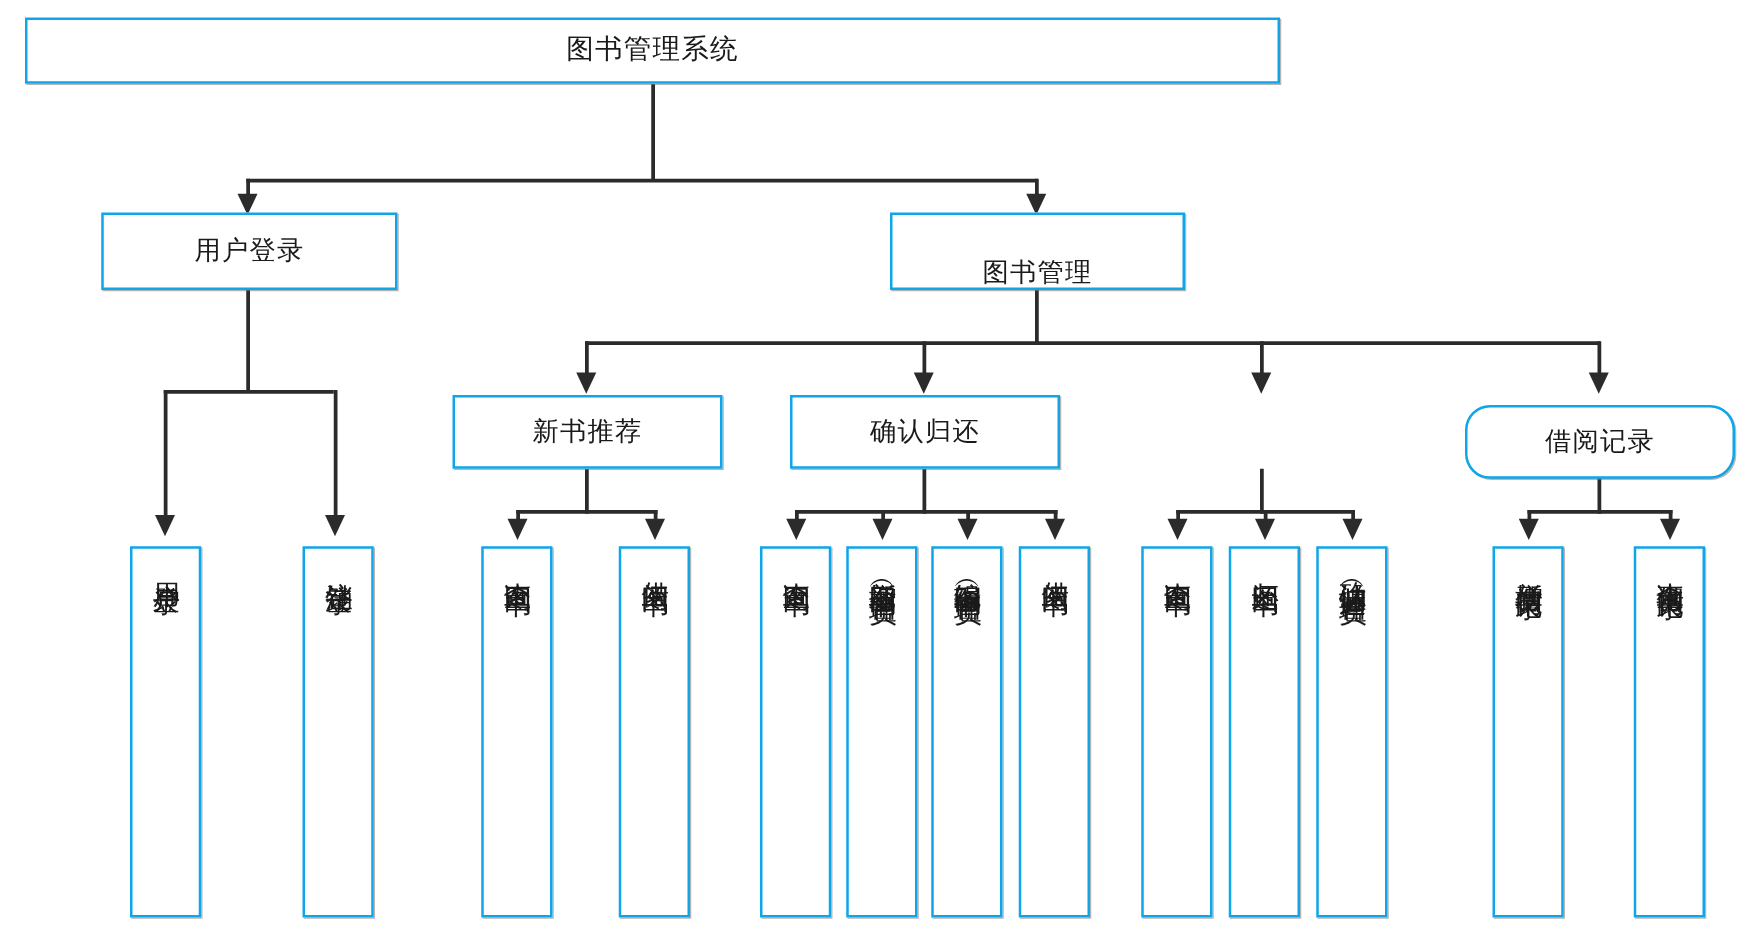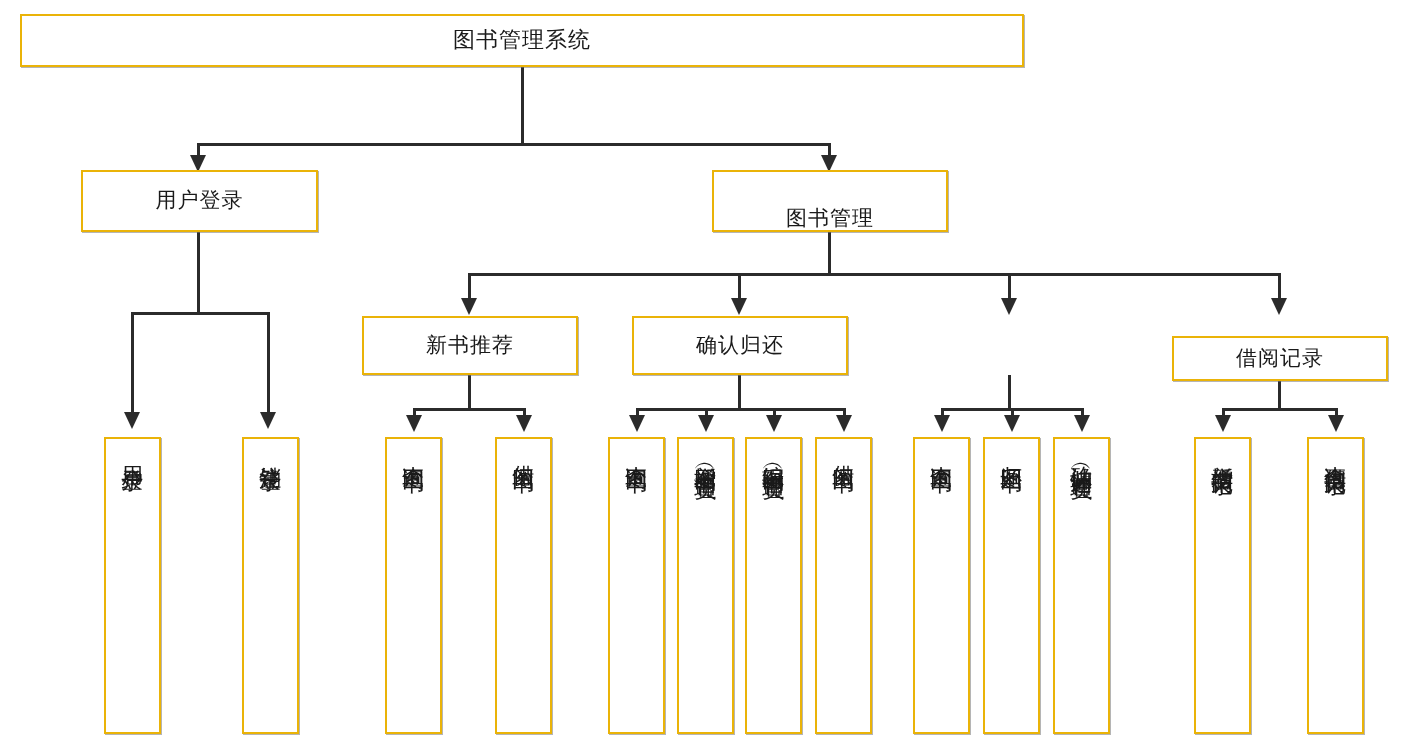--- a/index.html
+++ b/index.html
@@ -10,21 +10,21 @@
     font-family:"DejaVu Sans","Liberation Sans",sans-serif;
     overflow:hidden;
   }
   #canvas{position:relative;width:1405px;height:747px;}
 
   
   .node{
     position:absolute;
     box-sizing:border-box;
     background:#ffffff;
-    border:2px solid #eab308;
+    border:2px solid #0ea5e9;
     box-shadow:1px 1px 0 0 rgba(120,120,120,.55);
     display:flex;
     align-items:center;
     justify-content:center;
     color:#1a1a1a;
   }
   .node .label{
     display:block;
     text-align:center;
     letter-spacing:1px;
@@ -147,21 +147,21 @@
   <div class="node h" style="left:712px;top:170px;width:236px;height:62px;align-items:flex-end;">
     <span class="label">图书管理</span>
   </div>
 
   <div class="node h" style="left:362px;top:316px;width:216px;height:59px;">
     <span class="label">新书推荐</span>
   </div>
   <div class="node h" style="left:632px;top:316px;width:216px;height:59px;">
     <span class="label">确认归还</span>
   </div>
-  <div class="node h" style="left:1172px;top:336px;width:216px;height:45px;">
+  <div class="node h" style="left:1172px;top:324px;width:216px;height:59px;border-radius:20px;">
     <span class="label">借阅记录</span>
   </div>
 
   <div class="node v" style="left:104px;top:437px;width:57px;height:297px;">
     <span class="label">用户登录</span>
   </div>
   <div class="node v" style="left:242px;top:437px;width:57px;height:297px;">
     <span class="label">注销登录</span>
   </div>
 

